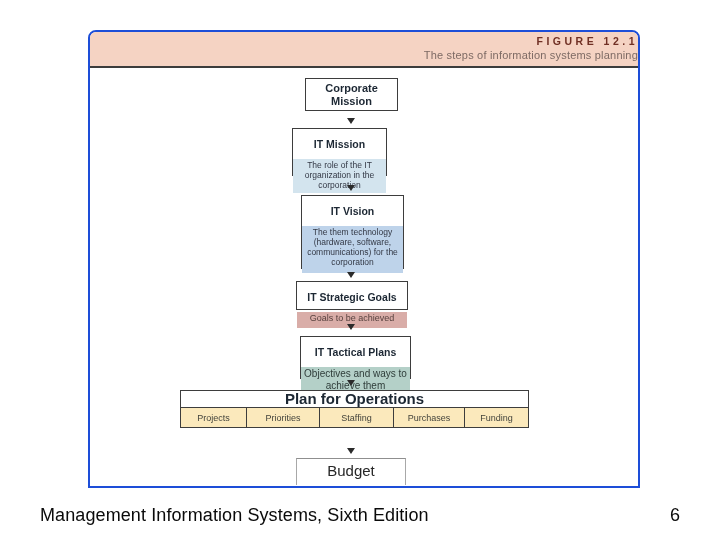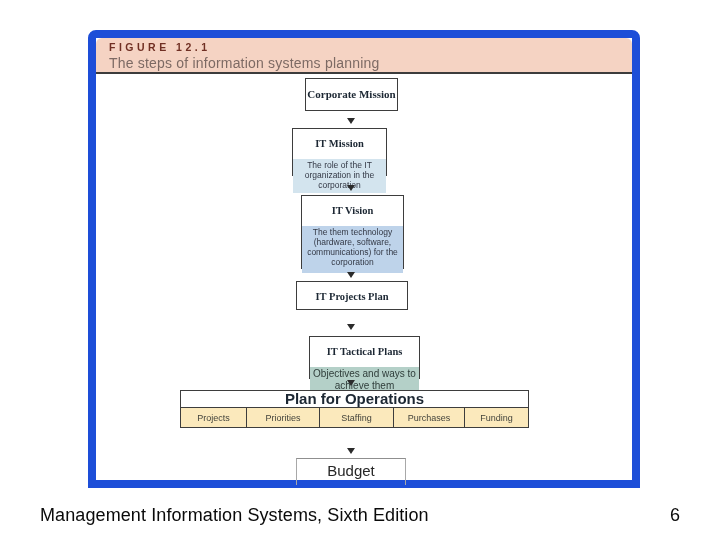--- a/index.html
+++ b/index.html
@@ -5,58 +5,58 @@
   html,body{margin:0;padding:0;}
   body{
     width:720px;height:540px;background:#ffffff;position:relative;overflow:hidden;
     font-family:"Liberation Sans","DejaVu Sans",sans-serif;
   }
   .slide{position:absolute;inset:0;background:#ffffff;}
 
   
   .figure-frame{
     position:absolute;left:88px;top:30px;width:552px;height:458px;
-    border:8px solid #1d4ed8;border-radius:8px 8px 0 0;background:#ffffff;box-sizing:border-box;
+    border:2px solid #1d4ed8;border-radius:8px 8px 0 0;background:#ffffff;box-sizing:border-box;text-align:right;
   }
   .figure-header{
     height:31px;background:#f5d3c3;border-bottom:2px solid #3c3c3c;
     border-radius:6px 6px 0 0;padding:3px 0 0 13px;box-sizing:content-box;
   }
   .figure-heading{
     font-size:10.5px;font-weight:bold;letter-spacing:3.5px;color:#702f23;line-height:1.3;
   }
   .figure-subheading{
-    font-size:14px;color:#7d6a64;letter-spacing:.2px;line-height:1.25;
+    font-size:11px;color:#7d6a64;letter-spacing:.2px;line-height:1.25;
   }
 
   
   .fbox{
     position:absolute;border:1.5px solid #3d3d3d;background:#ffffff;
     box-sizing:border-box;text-align:center;color:#1c2733;
   }
   .fbox .fbox-title{
-    font-weight:bold;font-size:10.5px;line-height:1.18;padding:9px 0;color:#1c2733;font-family:Liberation Serif, serif;
+    font-weight:bold;font-size:10.5px;line-height:1.18;padding:9px 0;color:#1c2733;
   }
   .fbox .fbox-body{
     font-size:8.5px;line-height:1.18;color:#333845;padding:1px 2px 2px 2px;
   }
 
   .box-corporate{left:305px;top:78px;width:93px;height:33px;display:flex;align-items:center;justify-content:center;}
   .box-corporate .fbox-title{font-size:11px;}
 
   .box-itmission{left:292px;top:128px;width:95px;height:48px;}
   .box-itmission .fbox-body{background:#d3e4ee;height:31px;}
 
   .box-itvision{left:301px;top:195px;width:103px;height:74px;}
   .box-itvision .fbox-body{background:#bed3ea;height:44px;}
 
   .box-strategic{left:296px;top:281px;width:112px;height:29px;}
   .box-strategic .fbox-body{background:#d9ada8;height:13px;font-size:9px;color:#57413e;}
 
-  .box-tactical{left:309px;top:336px;width:111px;height:43px;}
+  .box-tactical{left:300px;top:336px;width:111px;height:43px;}
   .box-tactical .fbox-body{background:#b4d0c8;height:22px;font-size:10px;color:#2f3d3a;}
 
   
   .ops{
     position:absolute;left:180px;top:390px;width:349px;height:38px;
     border:1.5px solid #3d3d3d;background:#ffffff;box-sizing:border-box;
   }
   .ops-title{
     font-weight:bold;font-size:15px;text-align:center;color:#1c2733;
     height:16px;line-height:16px;
@@ -124,21 +124,22 @@
   <div class="down-arrow a2"></div>
 
   <div class="fbox box-itvision">
     <div class="fbox-title">IT Vision</div>
     <div class="fbox-body">The them technology (hardware, software, communications) for the corporation</div>
   </div>
 
   <div class="down-arrow a3"></div>
 
   <div class="fbox box-strategic">
-    <div class="fbox-title">IT Projects Plan</div>
+    <div class="fbox-title">IT Strategic Goals</div>
+    <div class="fbox-body">Goals to be achieved</div>
   </div>
 
   <div class="down-arrow a4"></div>
 
   <div class="fbox box-tactical">
     <div class="fbox-title">IT Tactical Plans</div>
     <div class="fbox-body">Objectives and ways to achieve them</div>
   </div>
 
   <div class="down-arrow a5"></div>

